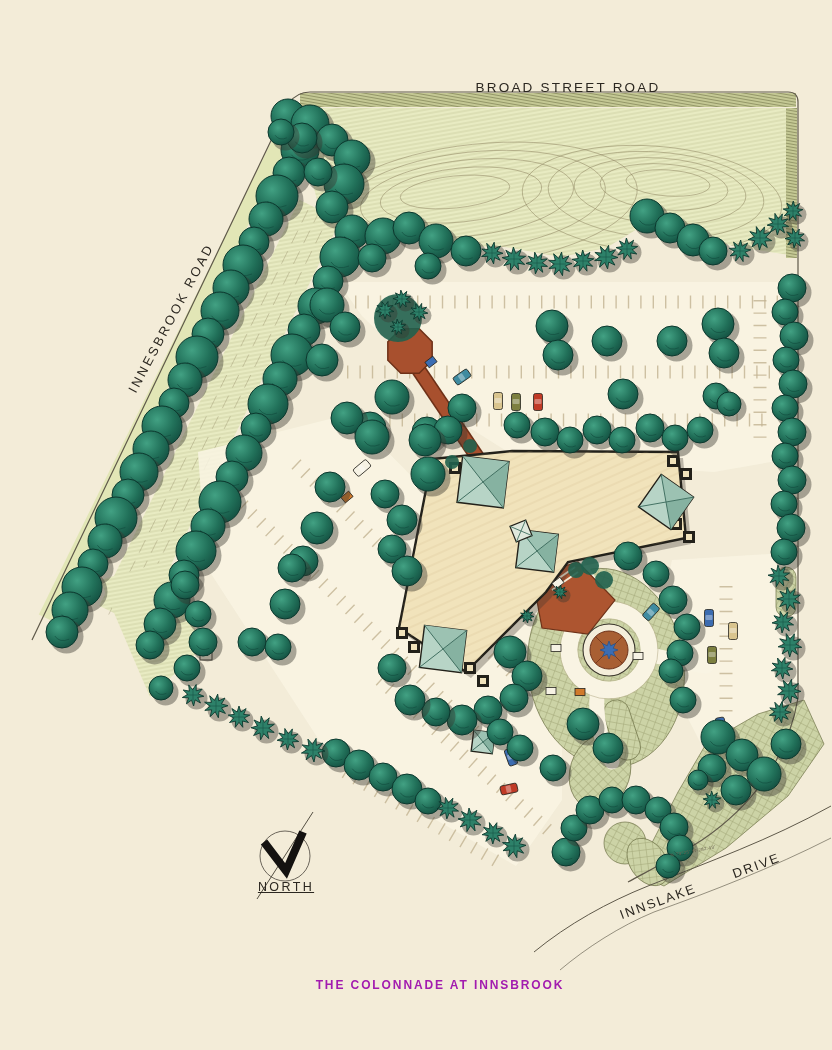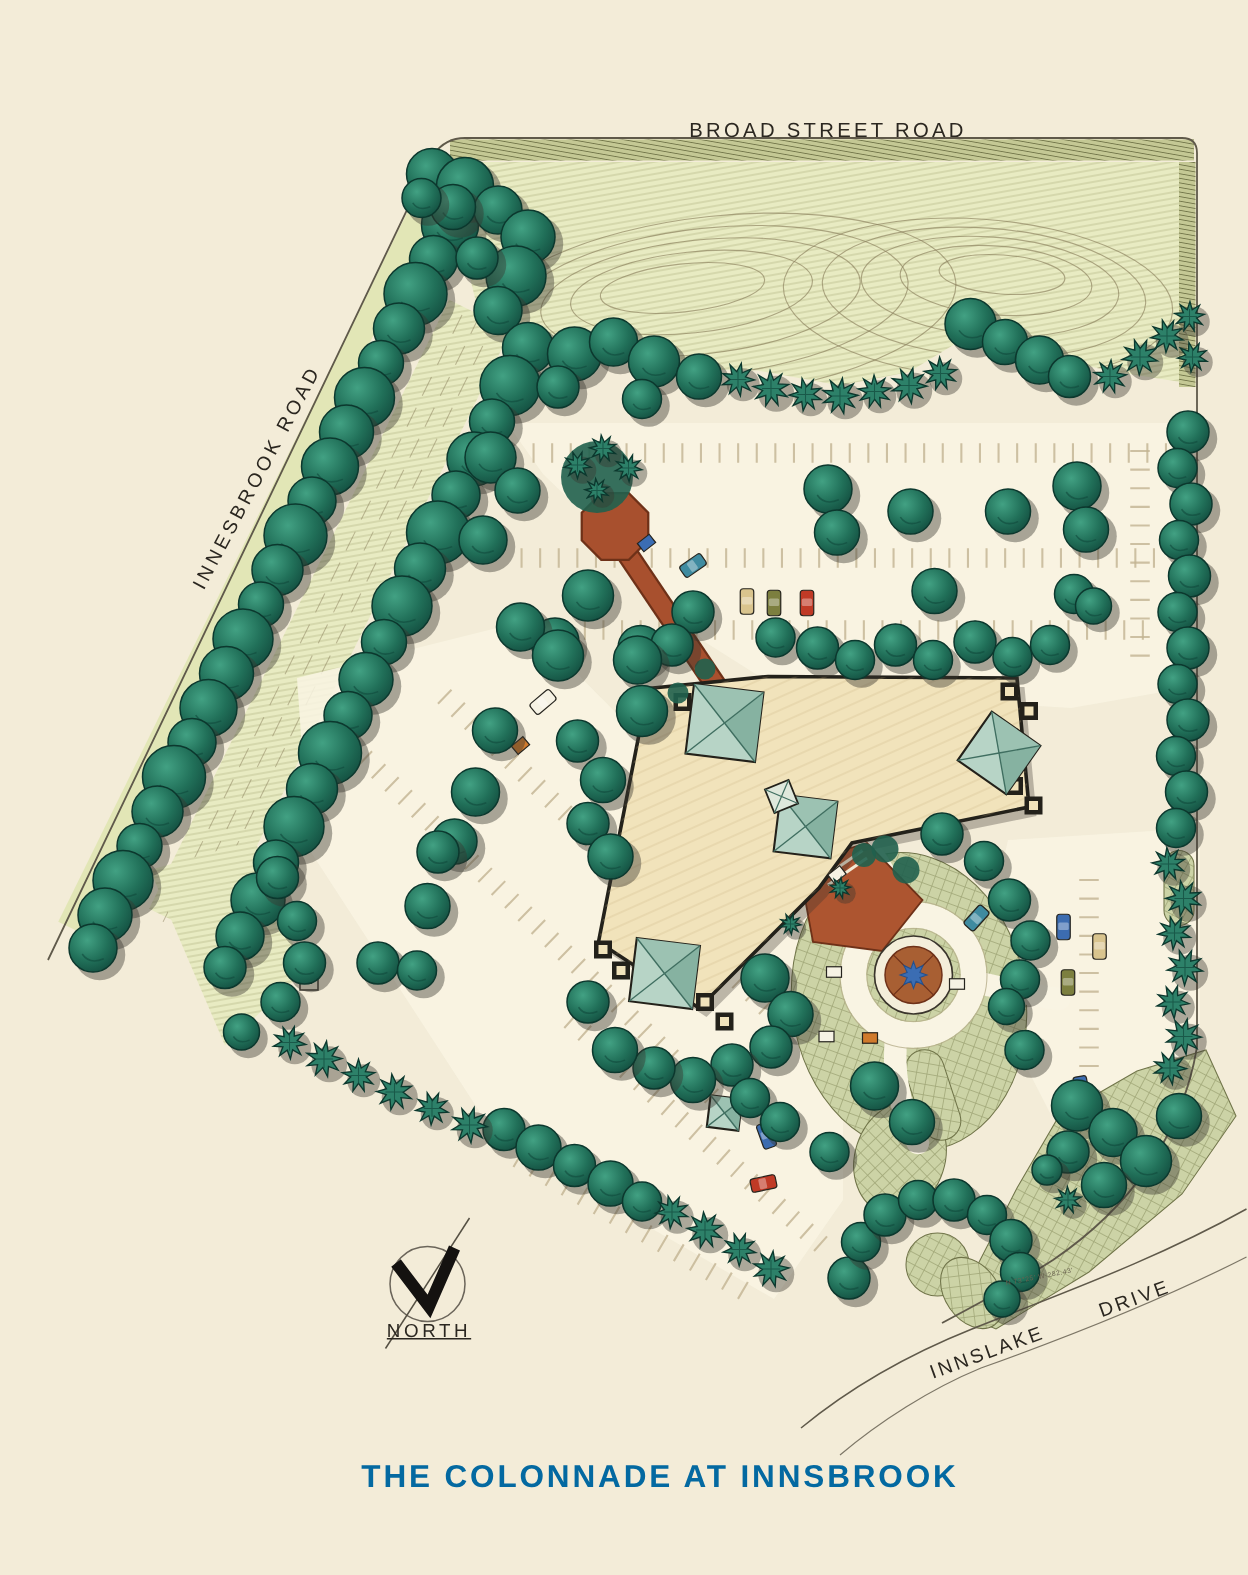--- a/index.html
+++ b/index.html
@@ -1,29 +1,29 @@
 <!DOCTYPE html>
 <html><head>
 <meta charset="utf-8">
 <style>
   html,body{margin:0;padding:0;background:#d8d2c2;}
   #canvas{position:relative;width:832px;height:1050px;margin:0 auto;overflow:hidden;
           background:#f3ecd8;font-family:"Liberation Sans",sans-serif;}
   #plan-svg{position:absolute;left:0;top:0;}
   .lbl{position:absolute;color:#2b2720;white-space:nowrap;transform:translate(-50%,-50%);
        font-family:"Liberation Sans",sans-serif;}
-  #lbl-broad{left:552px;top:87px;font-size:13.5px;letter-spacing:2.2px;}
+  #lbl-broad{left:568px;top:87px;font-size:13.5px;letter-spacing:2.2px;}
   #lbl-innesbrook{left:171px;top:318px;font-size:13px;letter-spacing:2.6px;
        transform:translate(-50%,-50%) rotate(-62deg);}
   #lbl-innslake{left:700px;top:886px;font-size:13px;letter-spacing:2px;word-spacing:34px;
        transform:translate(-50%,-50%) rotate(-20deg);}
   #lbl-north{left:286px;top:887px;font-size:12.5px;letter-spacing:2.4px;text-decoration:underline;}
   #lbl-survey{left:693px;top:851px;font-size:4.5px;letter-spacing:.4px;color:#6a6251;
        transform:translate(-50%,-50%) rotate(-11deg);}
-  #lbl-title{left:440px;top:985px;font-size:21px;letter-spacing:1.9px;font-weight:600;color:#0369a1;}
+  #lbl-title{left:440px;top:985px;font-size:12px;letter-spacing:1.9px;font-weight:600;color:#a21caf;}
 </style>
 </head>
 <body>
 
 <div id="canvas">
   <svg id="plan-svg" width="832" height="1050" viewBox="0 0 832 1050">
       <defs>
         <radialGradient id="gTree" cx="38%" cy="34%" r="78%">
           <stop offset="0" stop-color="#42a183"></stop>
           <stop offset=".55" stop-color="#217059"></stop>

